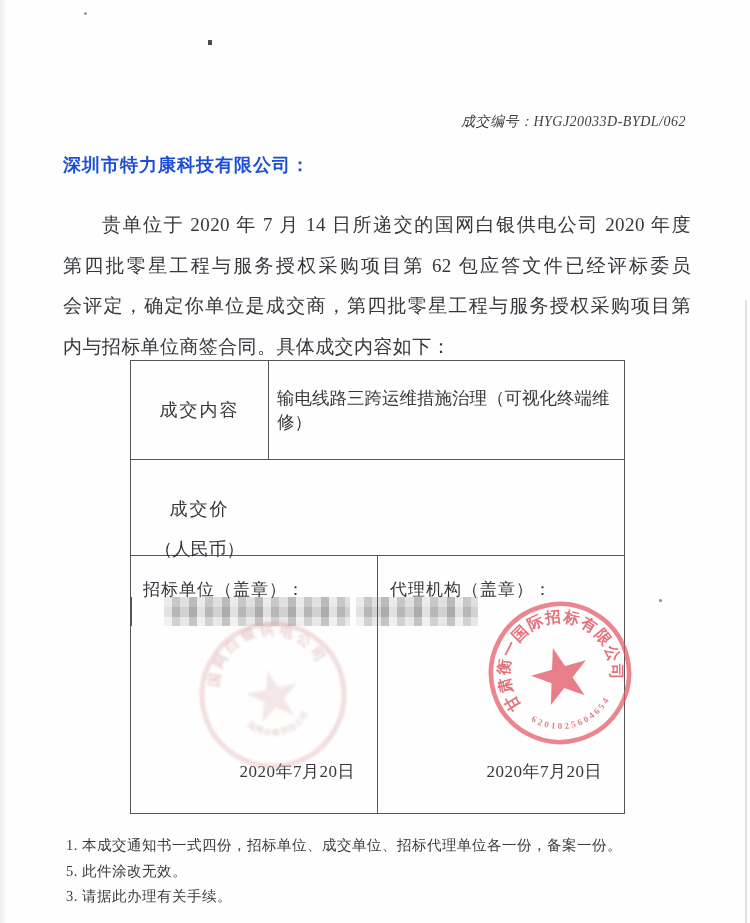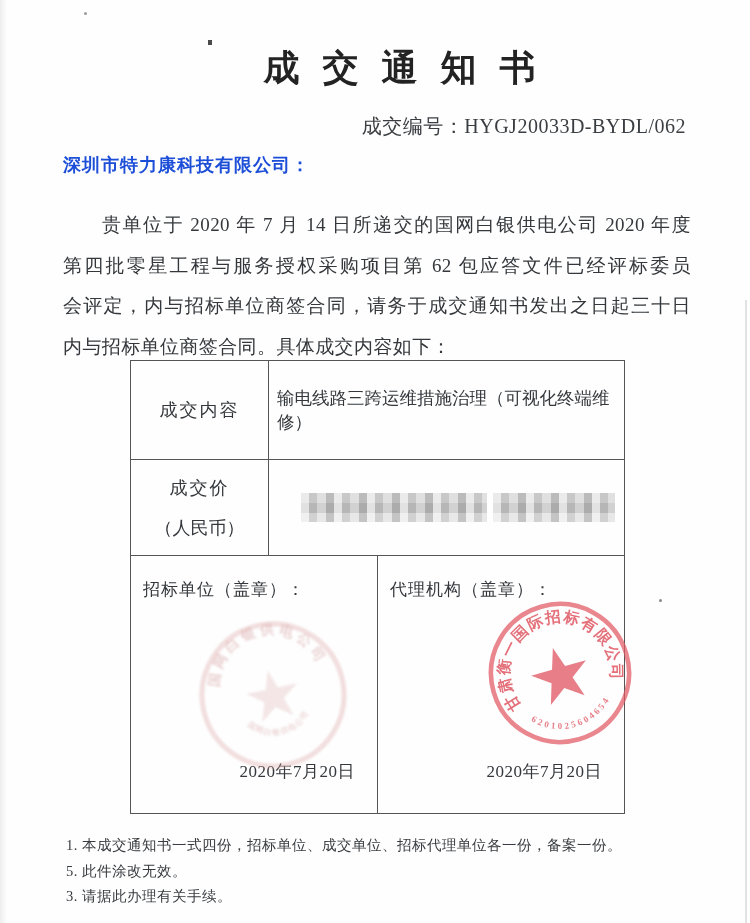--- a/index.html
+++ b/index.html
@@ -17,39 +17,39 @@
   .dot-b { position:absolute; left:208px; top:40px; width:4px; height:5px; background:#4a4a4a; }
   .dot-c { position:absolute; left:659px; top:599px; width:3px; height:3px; background:#8a8a8a; border-radius:50%; }
 
   .title {
     position:absolute; top:44px; left:0; width:100%; box-sizing:border-box;
     padding-left:56px; text-align:center;
     font-size:36px; font-weight:bold; letter-spacing:7px; color:#232323;
   }
   .doc-number {
     position:absolute; top:113px; right:64px;
-    font-size:20px; letter-spacing:0.5px; color:#3a3e42;
+    font-size:14px; letter-spacing:0.5px; color:#3a3e42;font-style:italic;
   }
   .recipient {
     position:absolute; top:153px; left:63px;
     font-size:18px; font-weight:bold; letter-spacing:1px; color:#1d4ed8;
   }
   .body-text { position:absolute; top:205px; left:63px; width:628px;
     font-size:19px; line-height:40.5px; }
   .body-line { text-align:justify; text-align-last:justify; letter-spacing:0.4px; }
   .body-line.indent { text-indent:39px; }
   .body-line.last { text-align-last:left; }
 
   .award-table {
     position:absolute; top:360px; left:130px; width:495px;
     border:1.6px solid #555; box-sizing:border-box; background:transparent;
   }
   .t-row { display:flex; box-sizing:border-box; }
   .t-row + .t-row { border-top:1.6px solid #555; }
-  .row1 { height:98px; } .row2 { height:96px; } .row3 { height:258px; }
+  .row1 { height:98px; } .row2 { height:96px;flex-direction:column; } .row3 { height:258px; }
   .cell-label {
     flex:0 0 137px; width:137px; display:flex; flex-direction:column;
     align-items:center; justify-content:center;
     font-size:18px; letter-spacing:2px;
   }
   .cell-label .sub { letter-spacing:0; margin-top:16px; }
   .cell-value {
     flex:1; border-left:1.6px solid #555; display:flex; align-items:center;
     font-size:17.5px; padding:0 8px; box-sizing:border-box;
   }
@@ -81,30 +81,29 @@
 </head>
 <body>
 
 <div class="page">
   <div class="left-edge"></div>
   <div class="scan-edge"></div>
   <div class="dot-a"></div>
   <div class="dot-b"></div>
   <div class="dot-c"></div>
 
-  <div class="title">成 交 通 知 书</div>
 
   <div class="doc-number"><span>成交编号：</span><span>HYGJ20033D-BYDL/062</span></div>
 
   <div class="recipient">深圳市特力康科技有限公司：</div>
 
   <div class="body-text">
     <div class="body-line indent">贵单位于 2020 年 7 月 14 日所递交的国网白银供电公司 2020 年度</div>
     <div class="body-line">第四批零星工程与服务授权采购项目第 62 包应答文件已经评标委员</div>
-    <div class="body-line">会评定，内与招标单位商签合同，请务于成交通知书发出之日起三十日</div>
+    <div class="body-line">会评定，确定你单位是成交商，第四批零星工程与服务授权采购项目第</div>
     <div class="body-line last">内与招标单位商签合同。具体成交内容如下：</div>
   </div>
 
   <div class="award-table">
     <div class="t-row row1">
       <div class="cell-label">成交内容</div>
       <div class="cell-value">输电线路三跨运维措施治理（可视化终端维修）</div>
     </div>
     <div class="t-row row2">
       <div class="cell-label">

